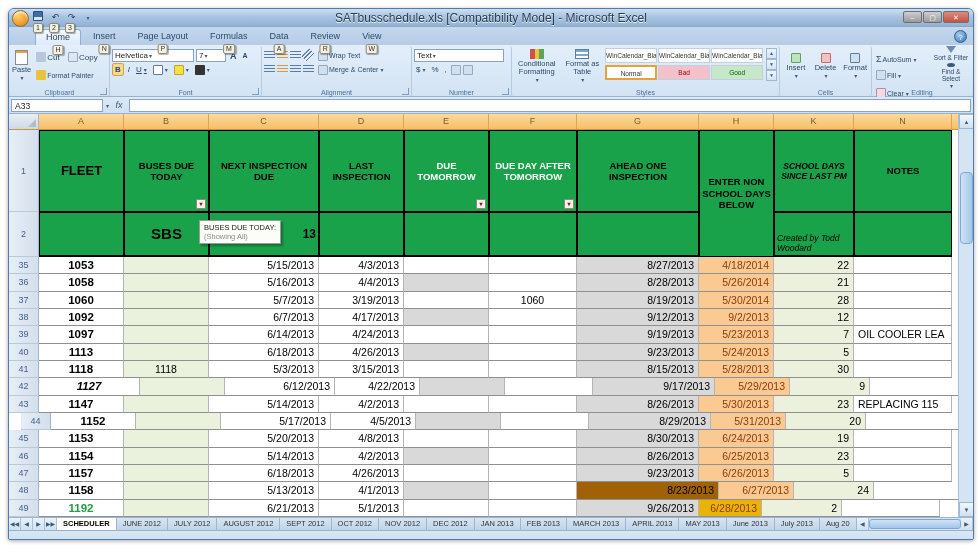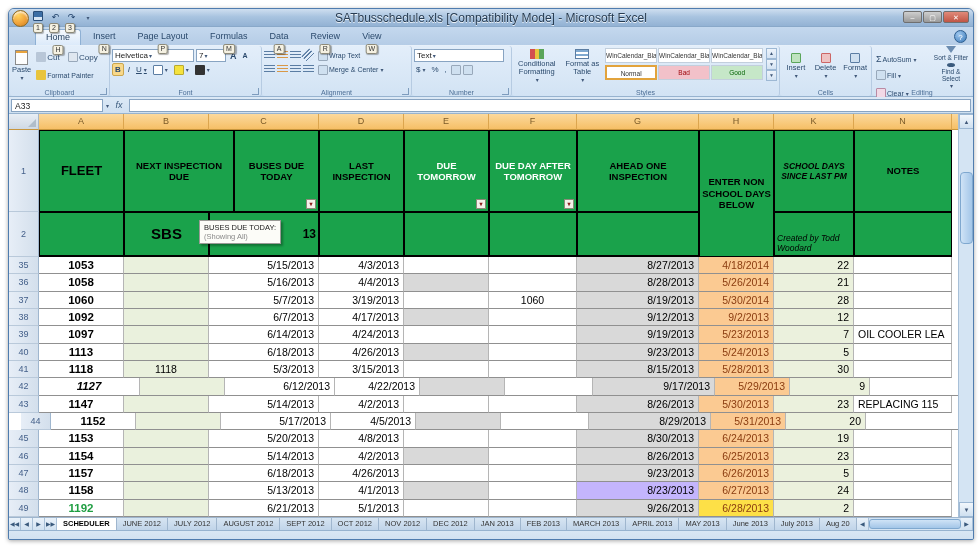--- a/index.html
+++ b/index.html
@@ -360,22 +360,22 @@
           <div class="chcell" style="width: 122px;">G</div>
           <div class="chcell" style="width: 75px;">H</div>
           <div class="chcell" style="width: 80px;">K</div>
           <div class="chcell" style="width: 98px;">N</div>
           <div class="chcell" style="width: 21px;"></div>
         </div>
       <div class="sheet" id="sheet">
           <div class="srow" style="height: 82px; z-index: 2;">
             <div class="rowhead" style="height: 82px;">1</div>
             <div class="cell hd" style="width: 85px; height: 82px; font-size: 13px;">FLEET</div>
+            <div class="cell hd" style="width: 85px; height: 82px;">BUSES DUE TODAY<div class="filterbtn">▾</div></div>
             <div class="cell hd" style="width: 110px; height: 82px;">NEXT INSPECTION DUE</div>
-            <div class="cell hd" style="width: 85px; height: 82px;">BUSES DUE TODAY<div class="filterbtn">▾</div></div>
             <div class="cell hd" style="width: 85px; height: 82px;">LAST INSPECTION</div>
             <div class="cell hd white" style="width: 85px; height: 82px;">DUE TOMORROW<div class="filterbtn">▾</div></div>
             <div class="cell hd white" style="width: 88px; height: 82px;">DUE DAY AFTER TOMORROW<div class="filterbtn">▾</div></div>
             <div class="cell hd" style="width: 122px; height: 82px;">AHEAD ONE INSPECTION</div>
             <div class="cell hd" style="width: 75px; height: 127px; z-index: 3; margin-bottom: -45px;">ENTER NON SCHOOL DAYS BELOW</div>
             <div class="cell hd" style="width: 80px; height: 82px; font-style: italic; font-size: 8.5px;">SCHOOL DAYS SINCE LAST PM</div>
             <div class="cell hd" style="width: 98px; height: 82px;">NOTES</div>
           </div>
           <div class="srow" style="height: 45px;">
             <div class="rowhead" style="height: 45px;">2</div>
@@ -560,35 +560,35 @@
             <div class="cell" style="width: 98px; justify-content: flex-start; background: rgb(255, 255, 255);"></div>
           </div>
           <div class="srow" style="height: 17.34px;">
             <div class="rowhead">48</div>
             <div class="cell fleet" style="width: 85px; justify-content: center; background: rgb(255, 255, 255); font-size: 11.5px;">1158</div>
             <div class="cell" style="width: 85px; justify-content: center; background: rgb(234, 241, 221);"></div>
             <div class="cell" style="width: 110px; justify-content: flex-end; background: rgb(255, 255, 255);">5/13/2013</div>
             <div class="cell" style="width: 85px; justify-content: flex-end; background: rgb(255, 255, 255);">4/1/2013</div>
             <div class="cell" style="width: 85px; justify-content: center; background: rgb(217, 217, 217);"></div>
             <div class="cell" style="width: 88px; justify-content: center; background: rgb(255, 255, 255);"></div>
-            <div class="cell" style="width: 122px; justify-content: flex-end; background: #c4b5fd;">8/23/2013</div>
+            <div class="cell" style="width: 142px; justify-content: flex-end; background: #a16207;">8/23/2013</div>
             <div class="cell" style="width: 75px; justify-content: flex-end; background: rgb(251, 202, 146); color: rgb(138, 60, 16);">6/27/2013</div>
             <div class="cell" style="width: 80px; justify-content: flex-end; background: rgb(235, 241, 221);">24</div>
             <div class="cell" style="width: 98px; justify-content: flex-start; background: rgb(255, 255, 255);"></div>
           </div>
           <div class="srow" style="height: 17.34px;">
             <div class="rowhead">49</div>
             <div class="cell fleet" style="width: 85px; justify-content: center; background: rgb(255, 255, 255); font-size: 11.5px; color: rgb(31, 158, 66);">1192</div>
             <div class="cell" style="width: 85px; justify-content: center; background: rgb(234, 241, 221);"></div>
             <div class="cell" style="width: 110px; justify-content: flex-end; background: rgb(255, 255, 255);">6/21/2013</div>
             <div class="cell" style="width: 85px; justify-content: flex-end; background: rgb(255, 255, 255);">5/1/2013</div>
             <div class="cell" style="width: 85px; justify-content: center; background: rgb(255, 255, 255);"></div>
             <div class="cell" style="width: 88px; justify-content: center; background: rgb(255, 255, 255);"></div>
             <div class="cell" style="width: 122px; justify-content: flex-end; background: rgb(217, 217, 217);">9/26/2013</div>
-            <div class="cell" style="width: 75px; justify-content: flex-end; background: #fde047; color: rgb(138, 60, 16);">6/28/2013</div>
+            <div class="cell" style="width: 63px; justify-content: flex-end; background: #eab308; color: rgb(138, 60, 16);">6/28/2013</div>
             <div class="cell" style="width: 80px; justify-content: flex-end; background: rgb(235, 241, 221);">2</div>
             <div class="cell" style="width: 98px; justify-content: flex-start; background: rgb(255, 255, 255);"></div>
           </div>
         </div>
       <div class="tooltip" id="filter-tooltip" style="left:190px; top:106px;">
         <div class="l1">BUSES DUE TODAY:</div>
         <div class="l2">(Showing All)</div>
       </div>
       <div class="vscroll">
         <div class="vbtn">▲</div>

